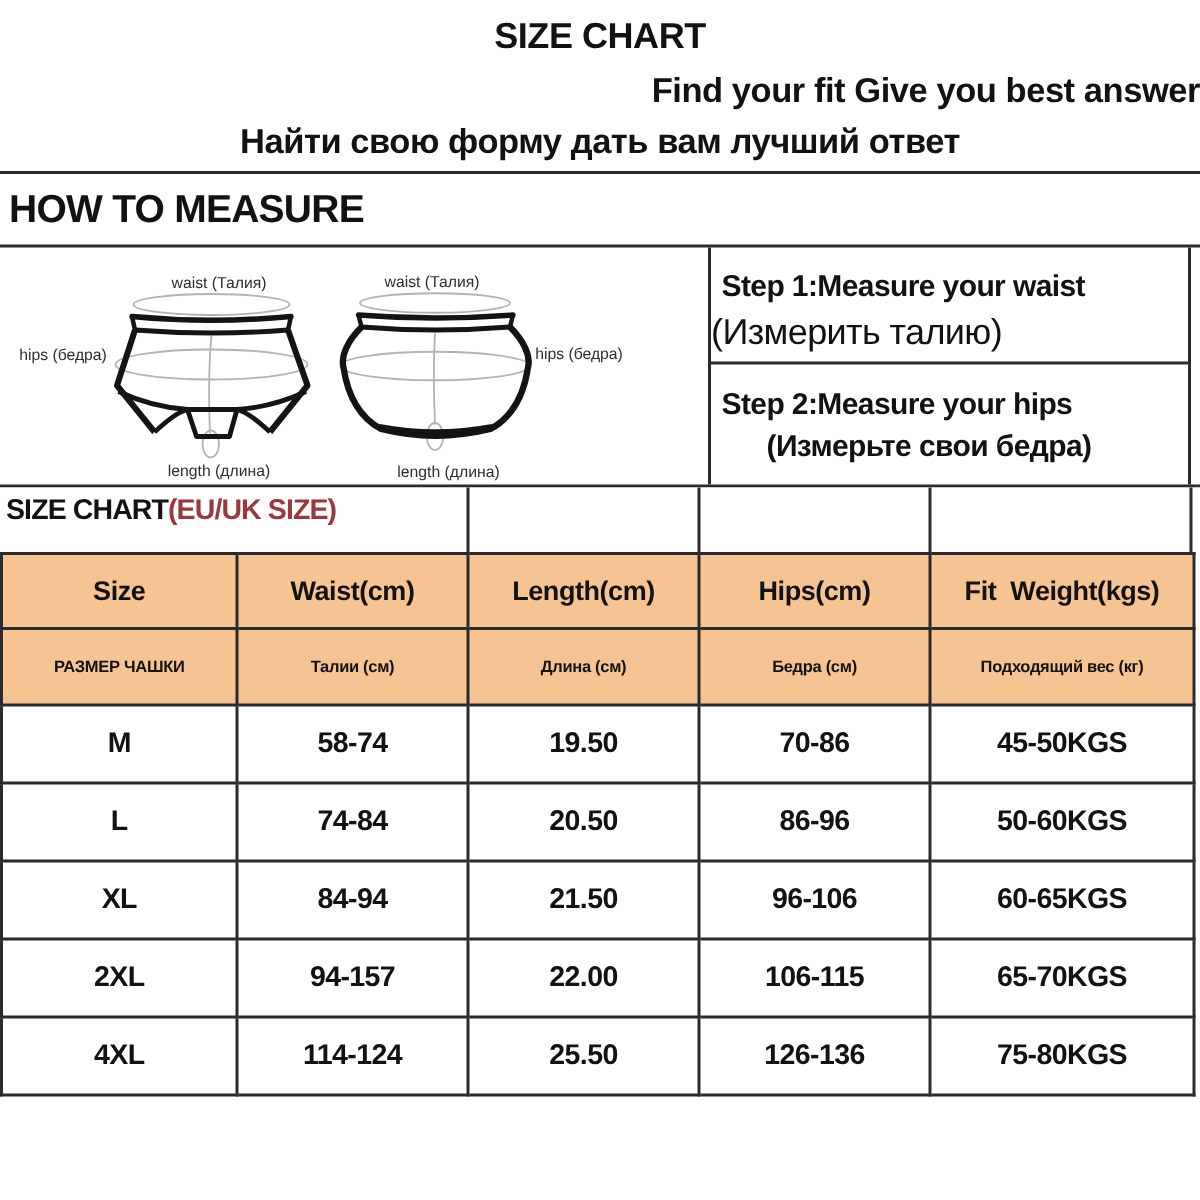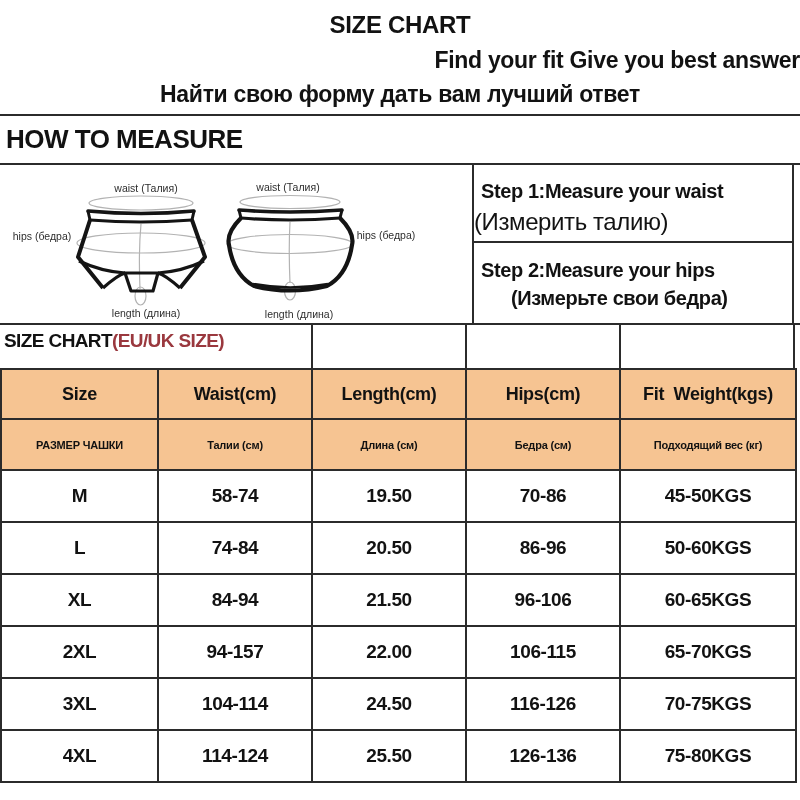--- a/index.html
+++ b/index.html
@@ -165,27 +165,20 @@
         <td>60-65KGS</td>
       </tr>
       <tr class="data">
         <td>2XL</td>
         <td>94-157</td>
         <td>22.00</td>
         <td>106-115</td>
         <td>65-70KGS</td>
       </tr>
       <tr class="data">
-        <td>3XL</td>
-        <td>104-114</td>
-        <td>24.50</td>
-        <td>116-126</td>
-        <td>70-75KGS</td>
-      </tr>
-      <tr class="data">
         <td>4XL</td>
         <td>114-124</td>
         <td>25.50</td>
         <td>126-136</td>
         <td>75-80KGS</td>
       </tr>
     </tbody>
   </table>
 </div>
 

